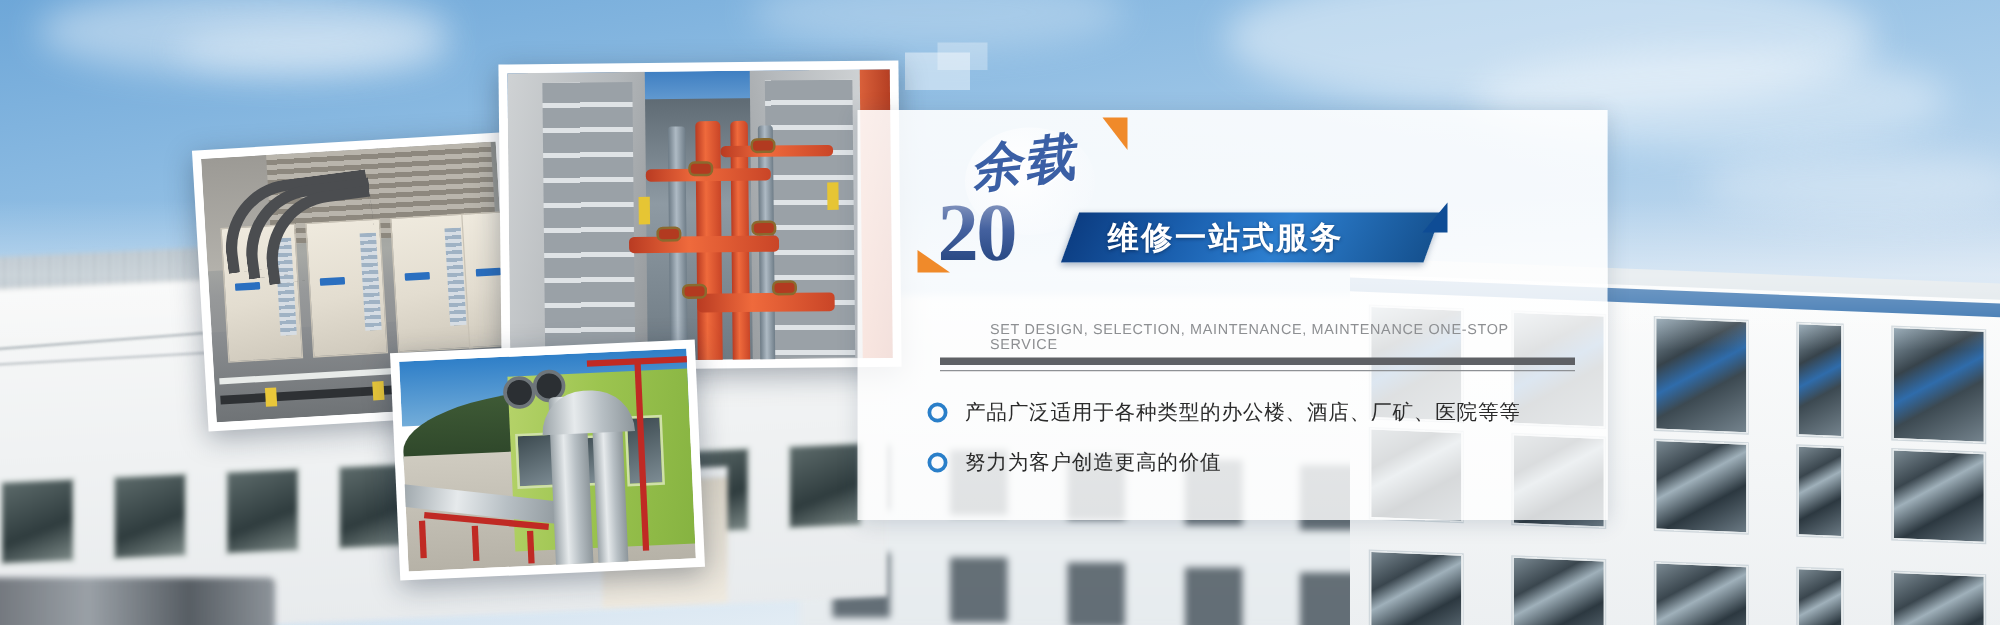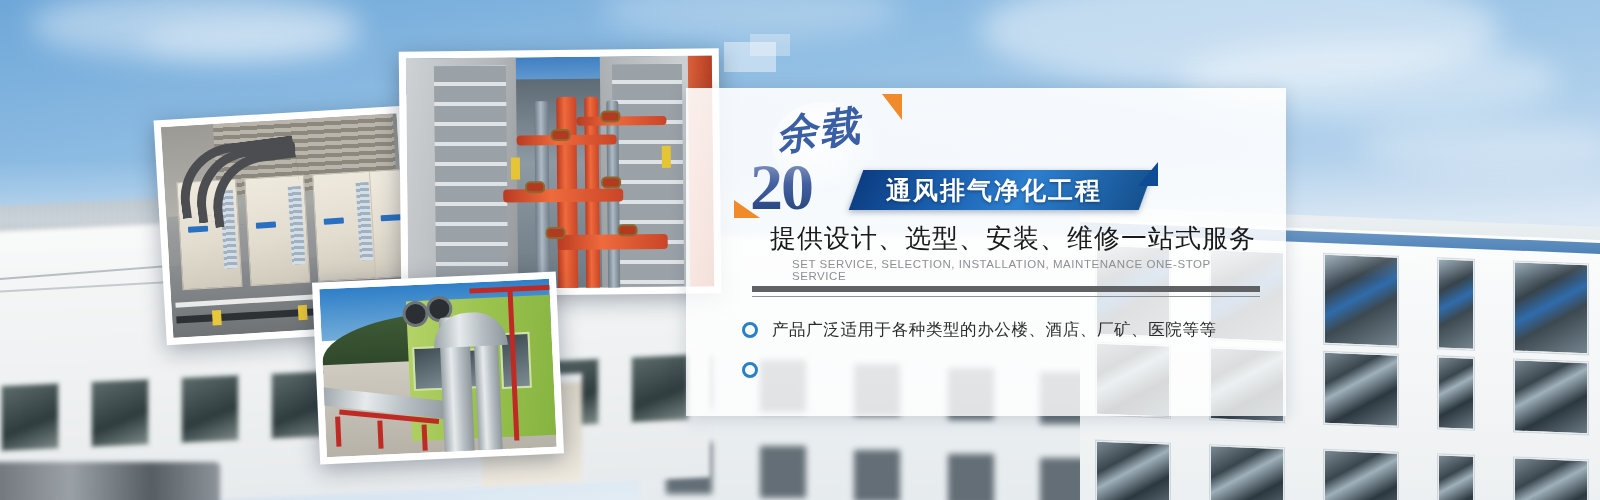--- a/index.html
+++ b/index.html
@@ -363,34 +363,34 @@
       <div class="cal">余载</div>
       <div class="num">20</div>
     </div>
 
     <div class="chev chev-top"></div>
     <div class="chev chev-bot"></div>
 
 
     <div class="ribbon"></div>
     <div class="ribbon-tip"></div>
-    <div class="ribbon-txt">通风排气净化工程</div>
-
-    <div class="subline">提供设计、选型、安装、维修一站式服务</div>
-    <div class="eng">SET SERVICE, SELECTION, INSTALLATION, MAINTENANCE ONE-STOP SERVICE</div>
+    <div class="ribbon-txt">维修一站式服务</div>
+
+    <div class="eng">SET DESIGN, SELECTION, MAINTENANCE, MAINTENANCE ONE-STOP SERVICE</div>
 
     <div class="rule-thick"></div>
     <div class="rule-thin"></div>
 
     <div class="bullets">
       <div class="bullet">
         <span class="ring"></span>
         <span class="btxt">产品广泛适用于各种类型的办公楼、酒店、厂矿、医院等等</span>
       </div>
       <div class="bullet">
         <span class="ring"></span>
+        <span class="btxt">努力为客户创造更高的价值</span>
       </div>
     </div>
 
    </div>
   </div>
 
 </div>
 
 </body></html>

